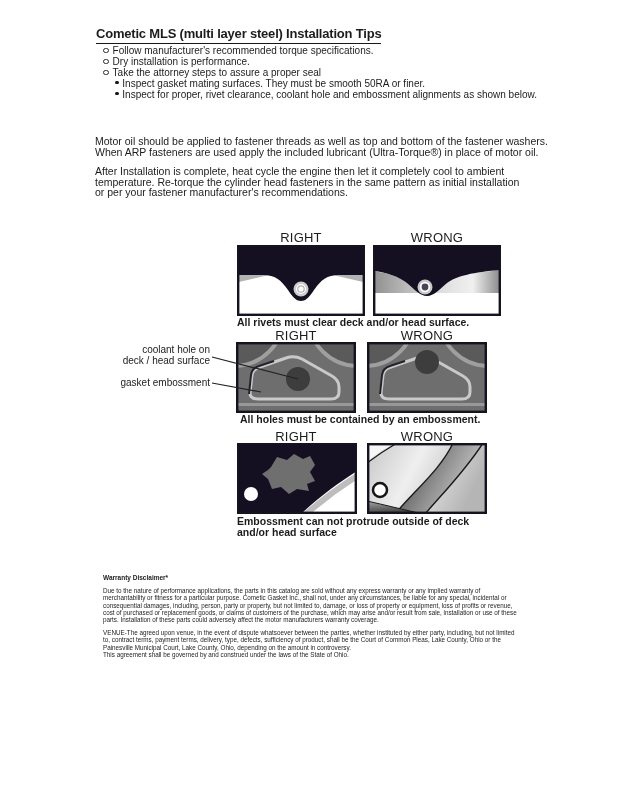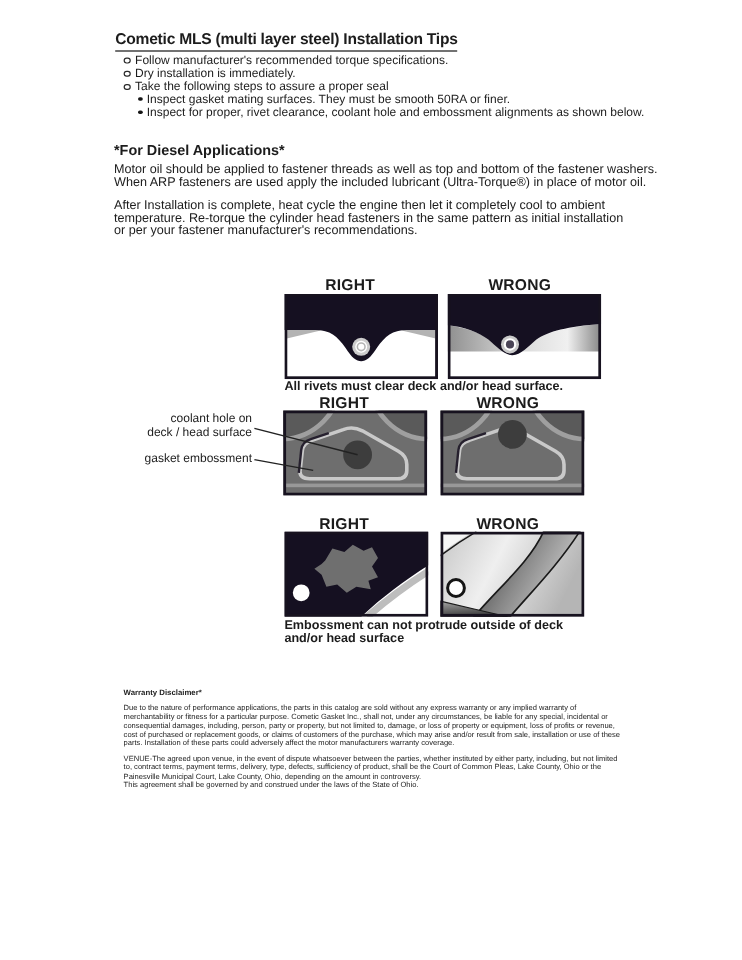--- a/index.html
+++ b/index.html
@@ -11,21 +11,21 @@
   .pre{white-space:pre-line;}
   .title{
     font-size:13px;font-weight:bold;letter-spacing:-0.2px;
     border-bottom:1.6px solid #161616;padding-bottom:2px;display:inline-block;
   }
   .brow{position:absolute;display:flex;align-items:flex-start;font-size:10px;line-height:11px;}
   .mk-o{flex:0 0 auto;width:3.6px;height:3.6px;border:1px solid #2a2a2a;border-radius:50%;margin:2.6px 4px 0 0;}
   .mk-d{flex:0 0 auto;width:3.8px;height:3.8px;background:#161616;border-radius:50%;margin:2.6px 3.5px 0 0;}
   .h2{font-size:12px;font-weight:bold;}
   .para{font-size:10.5px;line-height:10.5px;}
-  .fig-label{font-size:13px;font-weight:700;width:60px;text-align:left;letter-spacing:0.2px;}
+  .fig-label{font-size:13px;font-weight:400;width:60px;text-align:center;letter-spacing:0.2px;}
   .fig-caption{font-size:10.5px;font-weight:600;line-height:11px;}
   .callout{font-size:10px;line-height:11px;text-align:right;width:130px;}
   .disc{font-size:6.3px;line-height:7.2px;width:414px;}
   .disc .dh{font-weight:bold;font-size:6.5px;margin-bottom:6px;}
   .disc p{margin:0 0 6px 0;}
   .page-code{font-size:14px;letter-spacing:0.4px;}
   svg{display:block;}
 </style>
 </head>
 <body>
@@ -35,36 +35,35 @@
   <div class="abs" style="left:96px;top:24px;">
     <span class="title">Cometic MLS (multi layer steel) Installation Tips</span>
   </div>
 
   <div class="brow" style="left:103px;top:45px;justify-content:flex-end;">
     <span class="mk-o"></span>
     <span>Follow manufacturer's recommended torque specifications.</span>
   </div>
   <div class="brow" style="left:103px;top:56px;">
     <span class="mk-o"></span>
-    <span>Dry installation is immediately.</span>
+    <span>Dry installation is performance.</span>
   </div>
   <div class="brow" style="left:103px;top:67px;">
     <span class="mk-o"></span>
-    <span>Take the following steps to assure a proper seal</span>
+    <span>Take the attorney steps to assure a proper seal</span>
   </div>
   <div class="brow" style="left:115px;top:78px;">
     <span class="mk-d"></span>
     <span>Inspect gasket mating surfaces.  They must be smooth 50RA or finer.</span>
   </div>
   <div class="brow" style="left:115px;top:89px;">
     <span class="mk-d"></span>
     <span>Inspect for proper, rivet clearance, coolant hole and embossment alignments as shown below.</span>
   </div>
 
-  <div class="abs h2" style="left:95px;top:118px;">*For Diesel Applications*</div>
   <div class="abs para pre" style="left:95px;top:136px;width:460px;">Motor oil should be applied to fastener threads as well as top and bottom of the fastener washers.
 When ARP fasteners are used apply the included lubricant (Ultra-Torque®) in place of motor oil.</div>
   <div class="abs para pre" style="left:95px;top:166px;width:460px;">After Installation is complete, heat cycle the engine then let it completely cool to ambient
 temperature. Re-torque the cylinder head fasteners in the same pattern as initial installation
 or per your fastener manufacturer's recommendations.</div>
 
   <div class="abs fig-label" style="left:271px;top:230px;">RIGHT</div>
   <div class="abs fig-label" style="left:407px;top:230px;">WRONG</div>
 
   <svg class="abs" style="left:237px;top:245px;" width="128" height="71" viewBox="0 0 128 71">
@@ -125,20 +124,21 @@
     <path d="M13,52 L15,33 Q16,26 23,24 L38,19" fill="none" stroke="#26202e" stroke-width="2"></path>
     <circle cx="60" cy="20" r="12" fill="#3d3d3d"></circle>
     <rect x="1.2" y="1.2" width="117.6" height="68.6" fill="none" stroke="#17121f" stroke-width="2.4"></rect>
   </svg>
 
   <svg class="abs" style="left:205px;top:352px;" width="100" height="45" viewBox="0 0 100 45">
     <line x1="7" y1="5" x2="93" y2="27" stroke="#222222" stroke-width="1.2"></line>
     <line x1="7" y1="31" x2="56" y2="40" stroke="#222222" stroke-width="1.2"></line>
   </svg>
 
+  <div class="abs fig-caption" style="left:240px;top:414px;">All holes must be contained by an embossment.</div>
 
   <div class="abs fig-label" style="left:266px;top:429px;">RIGHT</div>
   <div class="abs fig-label" style="left:397px;top:429px;">WRONG</div>
 
   <svg class="abs" style="left:237px;top:443px;" width="120" height="71" viewBox="0 0 120 71">
     <rect width="120" height="71" fill="#ffffff"></rect>
     <path d="M0,0 H120 V28 C100,41 82,54 64,71 H0 Z" fill="#151021"></path>
     <path d="M120,33 C101,45 84,58 69,71" stroke="#bdbdbd" stroke-width="6" fill="none"></path>
     <polygon points="34,24 40,14 50,17 57,11 66,16 73,13 78,22 73,29 78,38 70,41 72,48 60,46 52,51 44,44 35,46 31,36 25,31 31,27" fill="#6f6f6f"></polygon>
     <circle cx="14" cy="51" r="7" fill="#ffffff"></circle>

